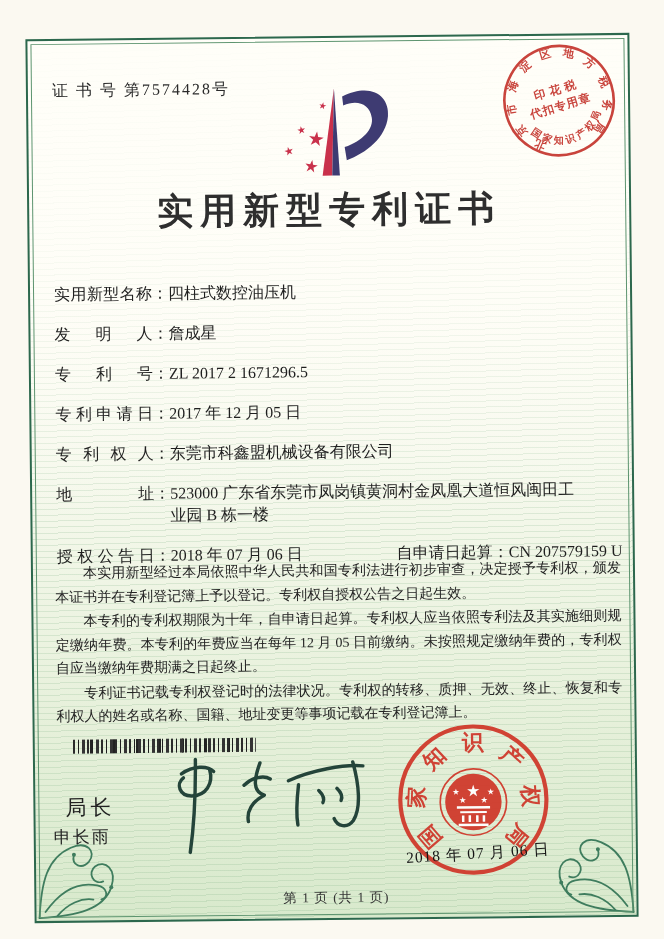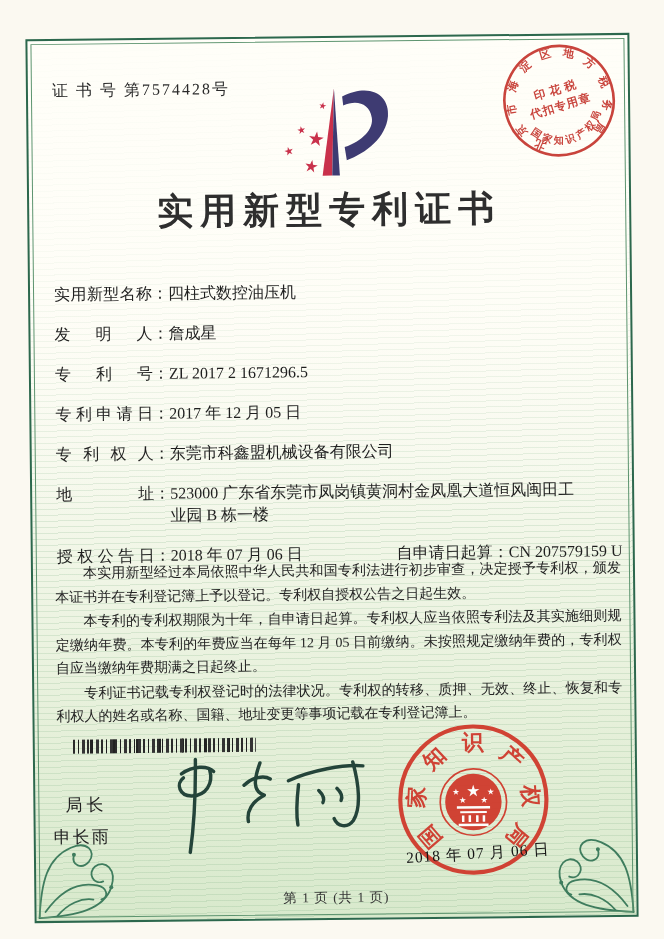--- a/index.html
+++ b/index.html
@@ -33,21 +33,21 @@
   .fvalue{max-width:412px;}
   .group2{position:absolute;left:340px;top:0;display:flex;}
   .paras{position:absolute;left:22px;top:521px;width:566px;font-size:14px;line-height:23.5px;
     color:#242424;text-align:justify;}
   .paras p{margin:0 0 1px 0;text-indent:2em;}
   .barcode{position:absolute;left:38px;top:699px;width:183px;height:14px;
     background:
       repeating-linear-gradient(90deg,#2b2b2b 0 2px,transparent 2px 5px,#1e1e1e 5px 6px,transparent 6px 9px,#333 9px 12px,transparent 12px 14px),
       repeating-linear-gradient(90deg,transparent 0 17px,#222 17px 19px,transparent 19px 23px);
   }
-  .sign-title{position:absolute;left:30px;top:753px;font-size:17px;color:#222;letter-spacing:4px;}
+  .sign-title{position:absolute;left:30px;top:753px;font-size:21px;color:#222;letter-spacing:4px;}
   .sign-name{position:absolute;left:18px;top:785px;font-size:17px;color:#222;letter-spacing:2px;}
   .signature{position:absolute;left:112px;top:712px;width:232px;height:106px;}
   .cnipa-seal{position:absolute;left:355px;top:680px;width:166px;height:166px;opacity:.95;}
   .seal-date{position:absolute;left:370px;top:806px;width:180px;font-size:15.5px;color:#151515;
     letter-spacing:1px;transform:rotate(-3deg);z-index:6;}
   .footer{position:absolute;left:0;top:851px;width:100%;text-align:center;font-size:13.5px;color:#333;letter-spacing:1px;}
   .corner{position:absolute;width:102px;height:102px;bottom:0;}
   .corner.br{right:0;}
   .corner.bl{left:0;transform:scaleX(-1);}
   .sealchar{font-family:"Liberation Serif","DejaVu Serif",serif;fill:#cf3a2d;font-weight:700;}

